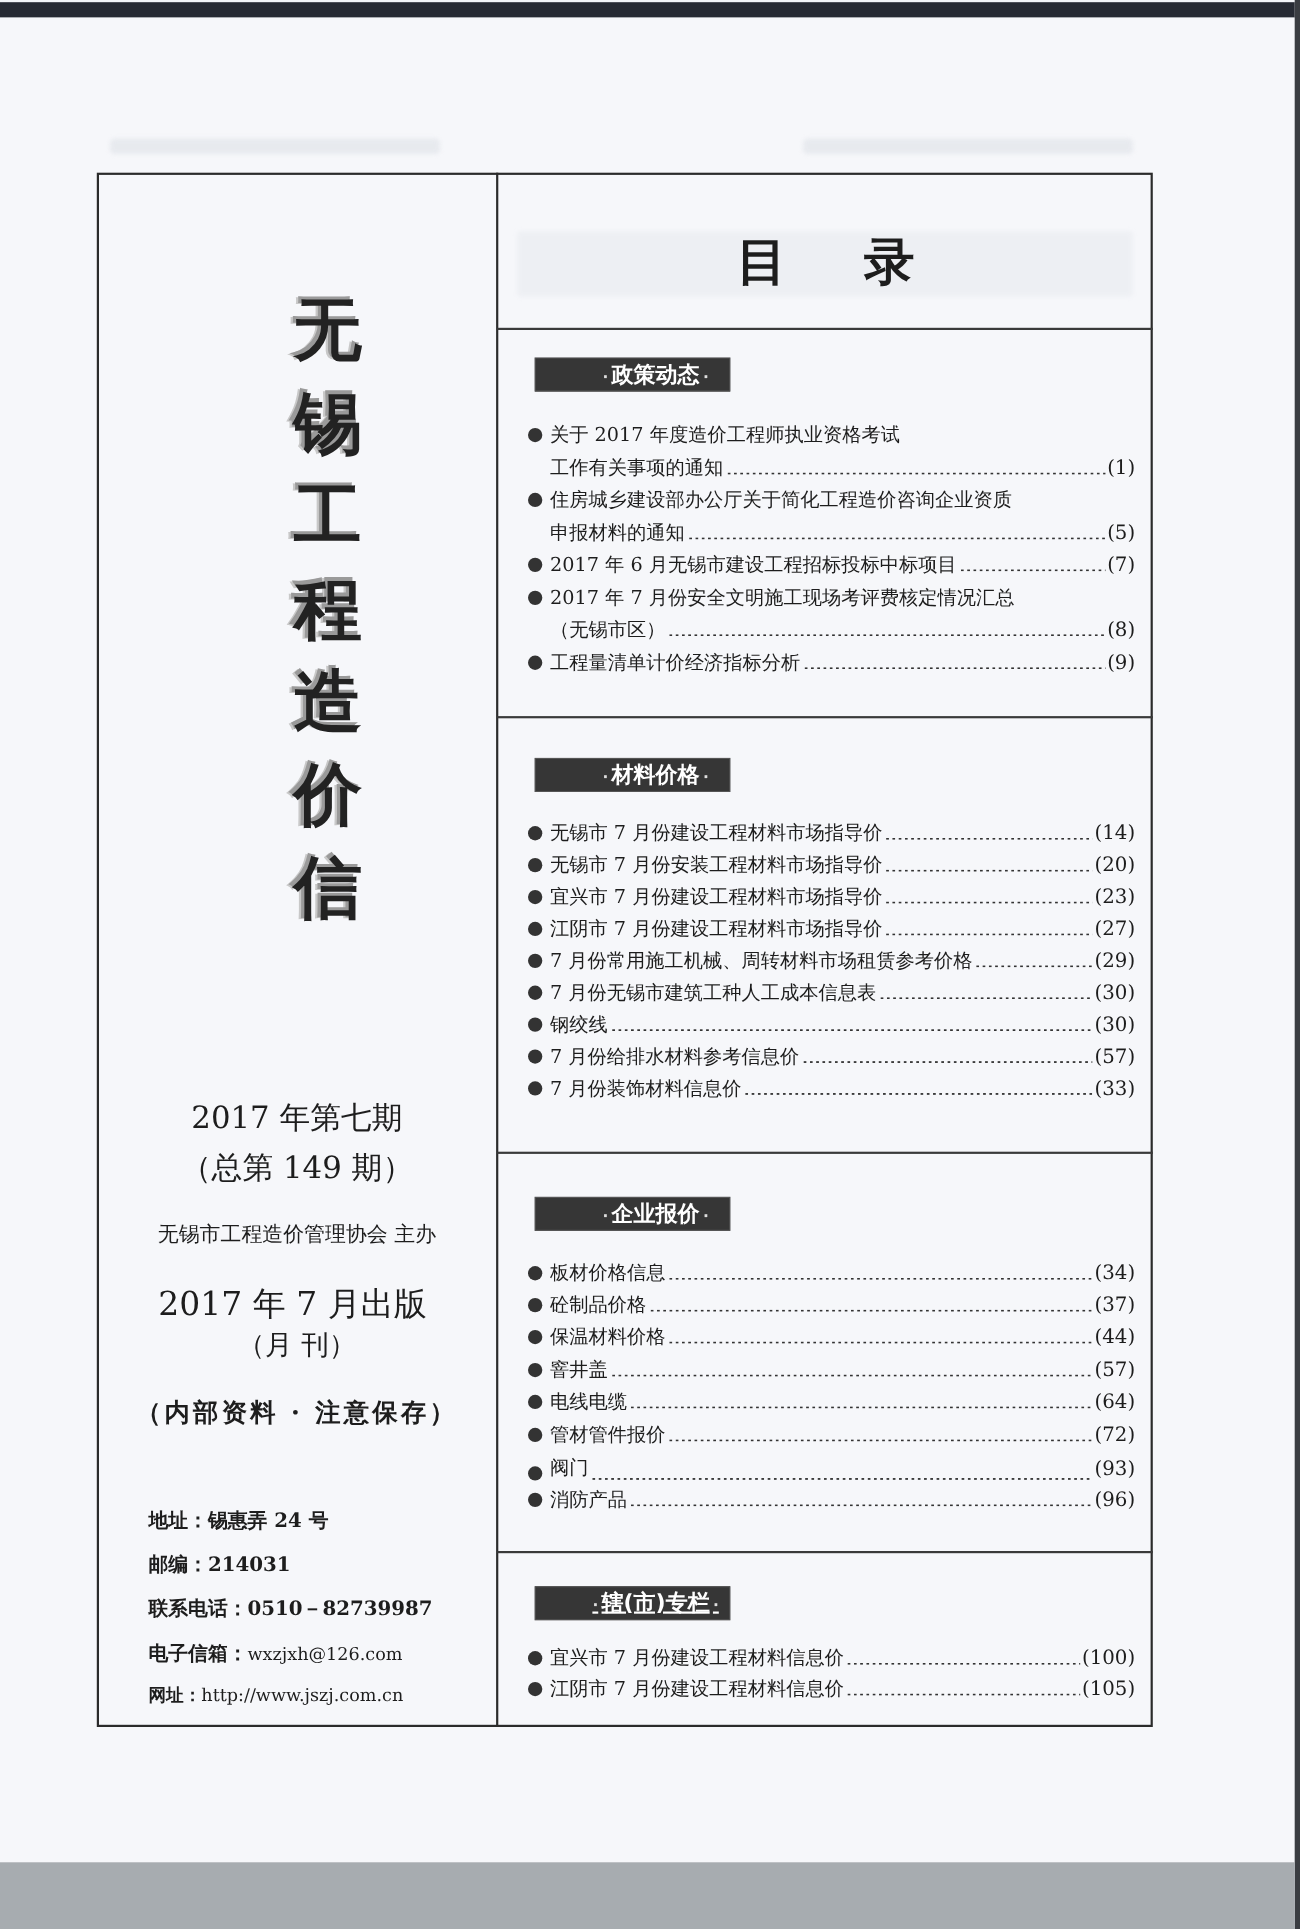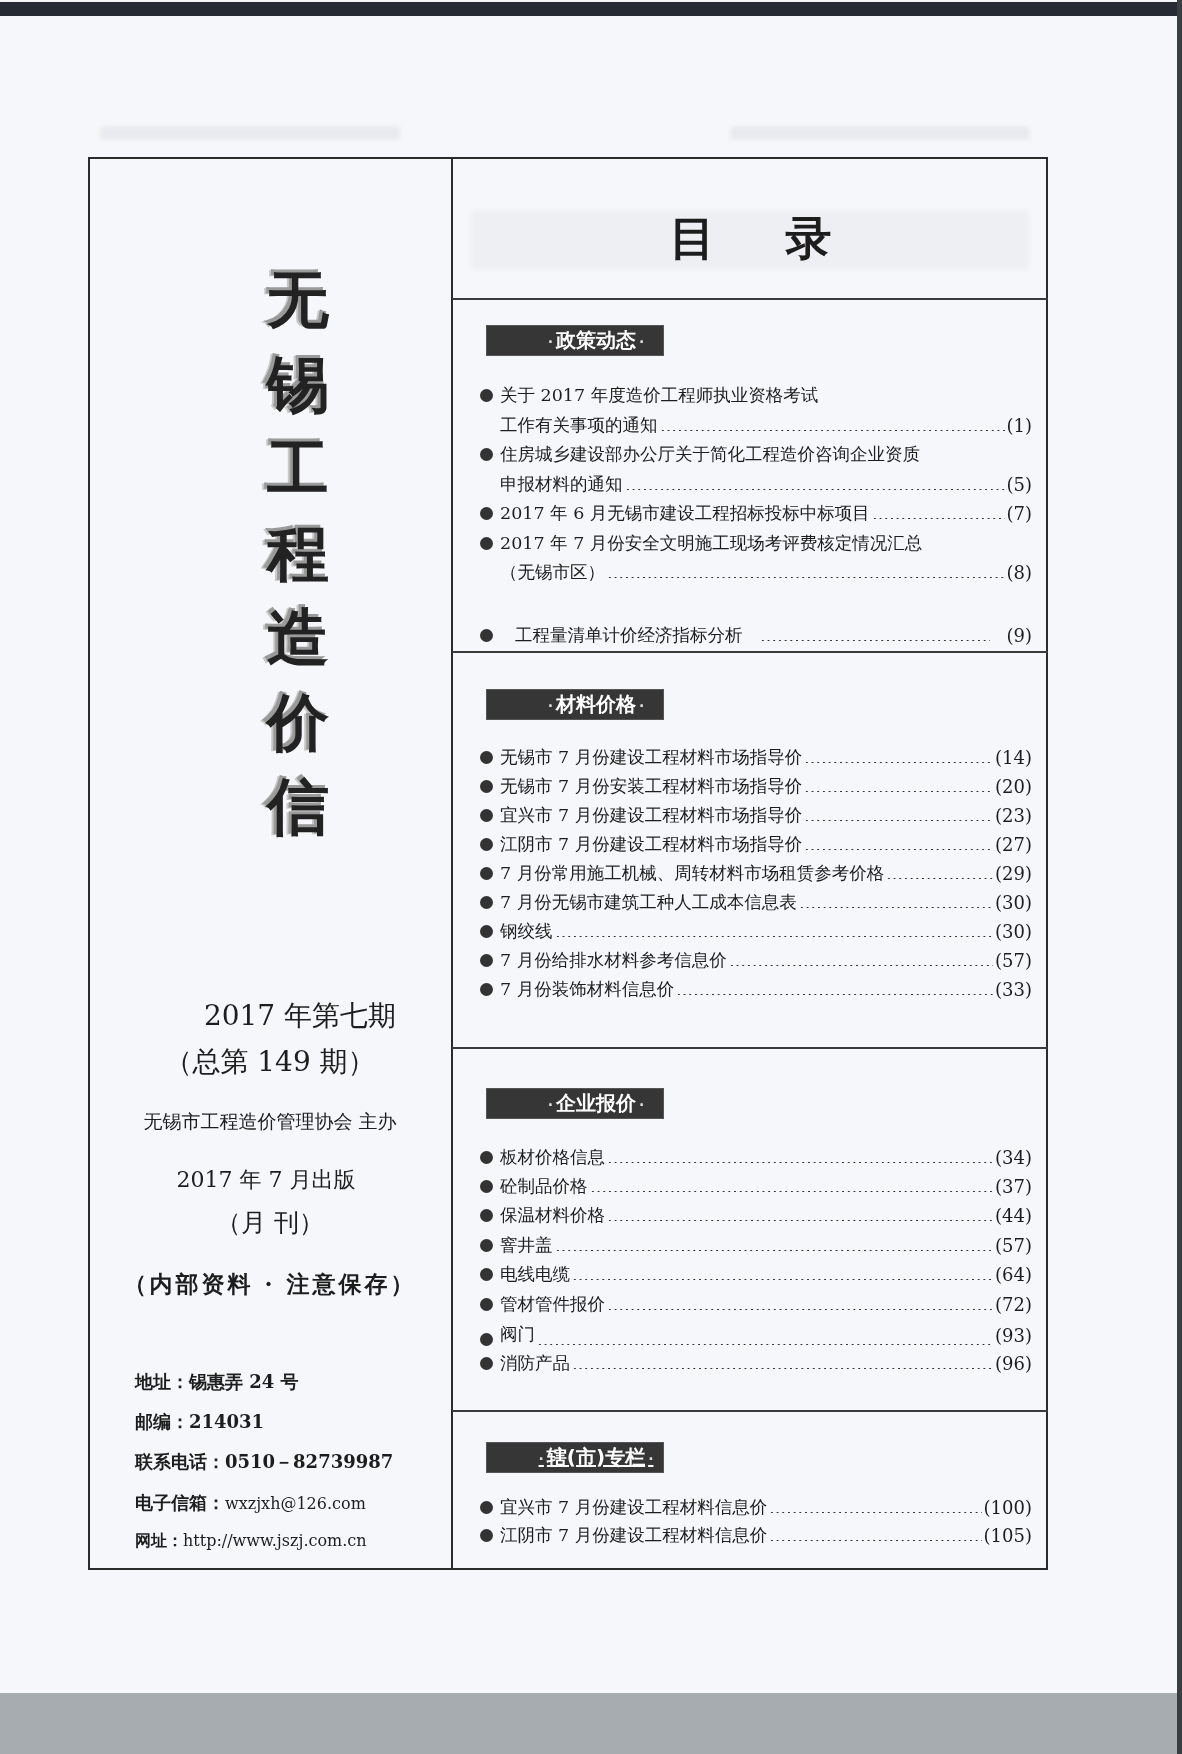--- a/index.html
+++ b/index.html
@@ -17,24 +17,24 @@
 
   .frame { position:absolute; left:88px; top:157px; width:960px; height:1413px; border:2px solid #2b2b2b; box-sizing:border-box; }
   .vdivider { position:absolute; left:451px; top:157px; width:2px; height:1413px; background:#2b2b2b; }
   .hline { position:absolute; left:452px; width:596px; height:2px; background:#3a3a3a; }
 
   .toc-title { position:absolute; left:453px; top:208px; width:595px; text-align:center; font-size:46px; letter-spacing:70px; text-indent:70px; font-weight:bold; }
 
   .vtitle { position:absolute; left:262px; top:258px; width:72px; display:flex; flex-direction:column; align-items:center; }
   .vtitle span { font-size:62px; line-height:84.5px; font-weight:900; color:#222; text-shadow:-3px -3px 0 #9a9a9a, -5px -2px 0 #c8c8c8; }
 
-  .issue1 { position:absolute; left:90px; top:997px; width:360px; text-align:center; font-size:28px;padding-left:30px; }
+  .issue1 { position:absolute; left:90px; top:997px; width:360px; text-align:center; font-size:28px; }
   .issue2 { position:absolute; left:90px; top:1043px; width:360px; text-align:center; font-size:28px; }
   .publisher { position:absolute; left:90px; top:1109px; width:360px; text-align:center; font-size:19px; font-family:"DejaVu Sans","Liberation Sans",sans-serif; }
-  .pubdate { position:absolute; left:90px; top:1165px; width:352px; text-align:center; font-size:22px; }
+  .pubdate { position:absolute; left:90px; top:1165px; width:352px; text-align:center; font-size:30px; }
   .monthly { position:absolute; left:90px; top:1206px; width:360px; text-align:center; font-size:25px; }
   .internal { position:absolute; left:90px; top:1269px; width:360px; text-align:center; font-size:23px; font-weight:bold; letter-spacing:3px; }
 
   .contact { position:absolute; left:135px; font-size:18px; font-weight:bold; white-space:nowrap; }
 
   .sec-label { position:absolute; left:486px; height:31px; width:136px; background:#363636; color:#fff; font-family:"DejaVu Sans","Liberation Sans",sans-serif; font-weight:bold; font-size:20px; line-height:31px; text-align:center; box-shadow:inset 0 0 0 1px #555;padding-left:42px; }
   .sec-label .dot { font-size:14px; color:#ddd; padding:0 3px; }
 
   .item { position:absolute; left:480px; width:552px; height:26px; display:flex; align-items:center; font-size:17.5px; white-space:nowrap; }
   .bullet { width:13px; height:13px; border-radius:50%; background:#333; flex:0 0 13px; margin-right:7px; }
@@ -116,21 +116,21 @@
 <div class="item" style="top:530px;">
     <span class="bullet"></span>
     <span class="txt">2017 年 7 月份安全文明施工现场考评费核定情况汇总</span>
   </div>
 <div class="item cont" style="top:559px;">
     <span class="txt">（无锡市区）</span>
     <span class="leader"></span>
     <span class="pg">(8)</span>
   </div>
 
-<div class="item" style="top:622px;gap:15px;">
+<div class="item" style="top:589px;">
     <span class="bullet"></span>
     <span class="txt">工程量清单计价经济指标分析</span>
     <span class="leader"></span>
     <span class="pg">(9)</span>
   </div>
 
 <div class="hline" style="top:651px;"></div>
 
 <div class="sec-label" style="top:689px;"><span class="dot">·</span><span>材料价格</span><span class="dot">·</span></div>
 

